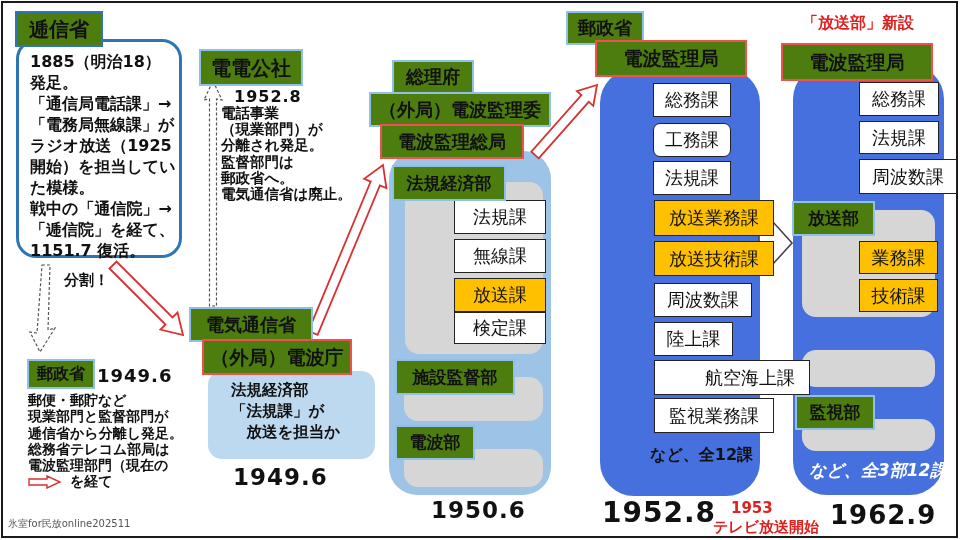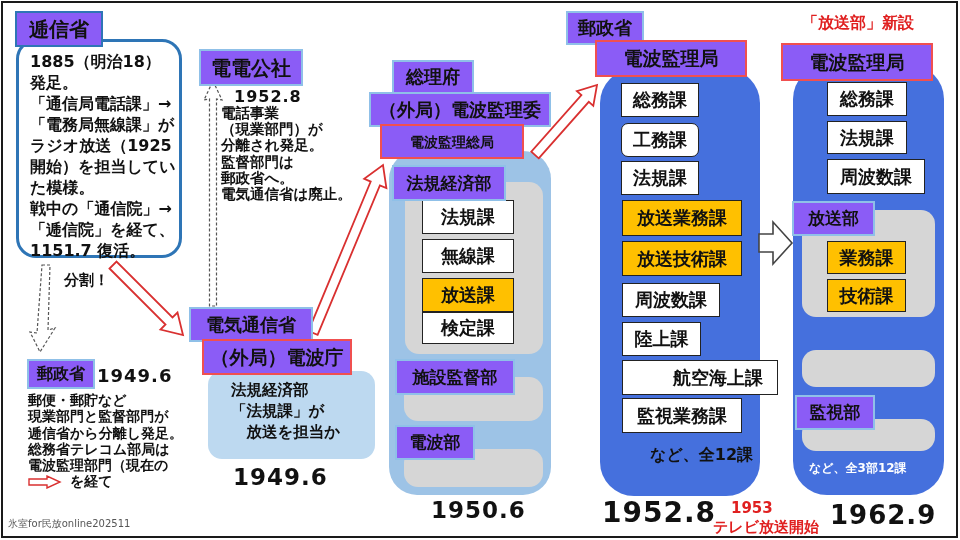--- a/index.html
+++ b/index.html
@@ -1,26 +1,26 @@
 <!DOCTYPE html>
 <html><head>
 <meta charset="utf-8">
 <style>
   html,body{margin:0;padding:0;background:#fff;}
   #stage{position:relative;width:960px;height:540px;background:#fff;overflow:hidden;
          font-family:"DejaVu Sans","Liberation Sans",sans-serif;color:#111;}
   #slide{position:absolute;left:1px;top:1px;width:953px;height:533px;border:2px solid #1a1a1a;background:#fff;}
   
-  .lbl{position:absolute;background:#8b5cf6;border:2px solid #8FC0E8;font-weight:700;
+  .lbl{position:absolute;background:#4d7c0f;border:2px solid #8FC0E8;font-weight:700;
        display:flex;align-items:center;justify-content:center;white-space:nowrap;z-index:10;line-height:1;}
   .lbl.db{border-color:#2E75B6;}
   .lbl.rb{border-color:#F05050;border-width:2.5px;}
   
-  .course{position:absolute;background:#fff;border:1.4px solid #222;font-weight:700;
-          display:flex;align-items:center;justify-content:center;white-space:nowrap;z-index:6;line-height:1;}
+  .course{position:absolute;background:#fff;border:1.4px solid #222;font-weight:400;
+          display:flex;align-items:center;justify-content:center;white-space:nowrap;z-index:6;line-height:1;margin-left:32px;}
   .course.hl{background:#FFC000;border-width:1.6px;}
   
   .cont{position:absolute;border-radius:34px;z-index:1;}
   .blue{background:#4570DD;}
   .lblue{background:#9DC3E6;border-radius:28px;}
   .gray{position:absolute;background:#D6D6D6;border-radius:14px;z-index:3;}
   
   .tl{position:absolute;font-weight:700;white-space:nowrap;z-index:10;line-height:1;}
   .multiline div{white-space:nowrap;}
   .red{color:#E02020;}
@@ -103,21 +103,21 @@
   <div class="lbl rb" style="left:199px;top:336px;width:146px;height:32px;font-size:19px;">（外局）電波庁</div>
   <div id="note-box">
     <div>法規経済部</div>
     <div>「法規課」が</div>
     <div>　放送を担当か</div>
   </div>
   <div class="date" style="left:230px;top:461px;font-size:23px;">1949.6</div>
 
   <div class="lbl" style="left:357px;top:57px;width:78px;height:30px;font-size:18px;margin-left:32px;">総理府</div>
   <div class="lbl" style="left:366px;top:89px;width:178px;height:31px;font-size:18px;">（外局）電波監理委</div>
-  <div class="lbl rb" style="left:377px;top:121px;width:140px;height:31px;font-size:14px;">電波監理総局</div>
+  <div class="lbl rb" style="left:377px;top:121px;width:140px;height:31px;font-size:18px;">電波監理総局</div>
   <div class="cont lblue" style="left:386px;top:148px;width:162px;height:344px;"></div>
   <div class="gray" style="left:402px;top:179px;width:138px;height:172px;"></div>
   <div class="lbl" style="left:389px;top:162px;width:110px;height:32px;font-size:17px;">法規経済部</div>
   <div class="course" style="left:419px;top:197px;width:90px;height:32px;font-size:18px;">法規課</div>
   <div class="course" style="left:419px;top:236px;width:90px;height:32px;font-size:18px;">無線課</div>
   <div class="course hl" style="left:419px;top:275px;width:90px;height:32px;font-size:18px;">放送課</div>
   <div class="course" style="left:419px;top:309px;width:90px;height:30px;font-size:18px;">検定課</div>
   <div class="gray" style="left:401px;top:374px;width:139px;height:44px;"></div>
   <div class="lbl" style="left:392px;top:356px;width:116px;height:32px;font-size:17px;">施設監督部</div>
   <div class="gray" style="left:401px;top:446px;width:139px;height:38px;"></div>
@@ -149,17 +149,17 @@
   <div class="course" style="left:824px;top:79px;width:78px;height:32px;font-size:18px;">総務課</div>
   <div class="course" style="left:824px;top:118px;width:78px;height:31px;font-size:18px;">法規課</div>
   <div class="course" style="left:824px;top:156px;width:96px;height:33px;font-size:18px;">周波数課</div>
   <div class="gray" style="left:799px;top:207px;width:133px;height:107px;"></div>
   <div class="lbl" style="left:789px;top:198px;width:79px;height:31px;font-size:17px;">放送部</div>
   <div class="course hl" style="left:824px;top:238px;width:77px;height:31px;font-size:18px;">業務課</div>
   <div class="course hl" style="left:824px;top:276px;width:77px;height:31px;font-size:18px;">技術課</div>
   <div class="gray" style="left:799px;top:347px;width:133px;height:37px;"></div>
   <div class="gray" style="left:799px;top:416px;width:133px;height:32px;"></div>
   <div class="lbl" style="left:792px;top:392px;width:76px;height:31px;font-size:17px;">監視部</div>
-  <div class="tl white" style="left:806px;top:459px;font-size:12px;">など、全3部12課</div>
+  <div class="tl white" style="left:806px;top:459px;font-size:17px;font-style:italic;">など、全3部12課</div>
   <div class="date" style="left:827px;top:497px;font-size:26px;">1962.9</div>
 
 </div>
 </div>
 
 </body></html>

